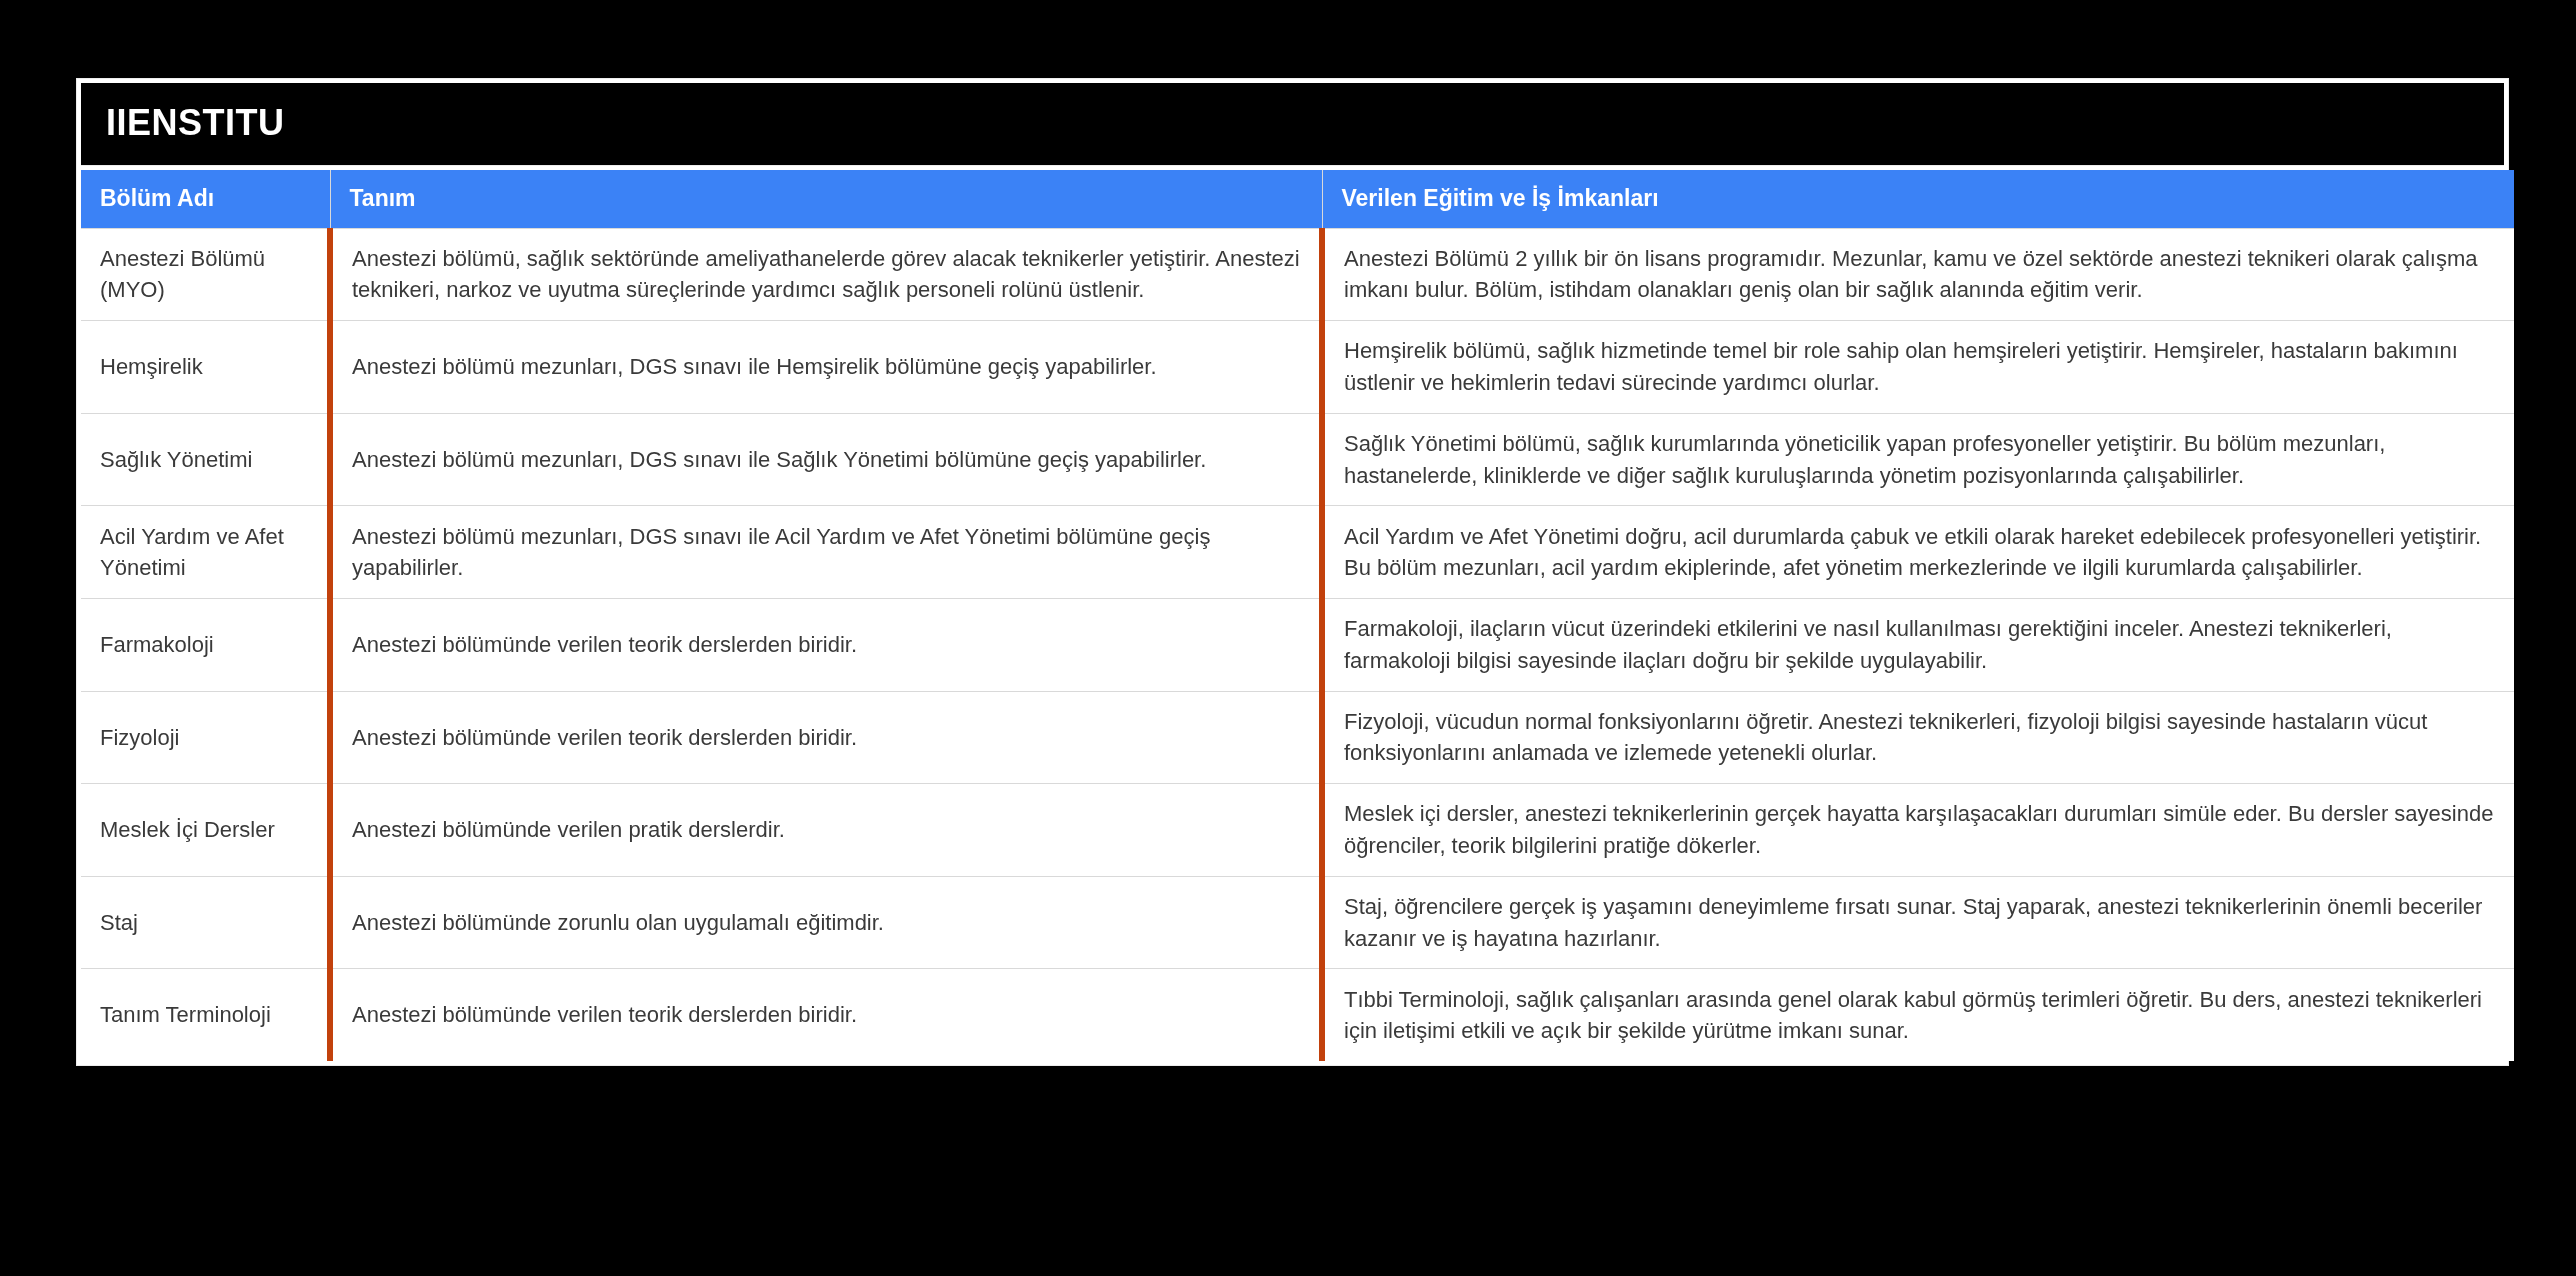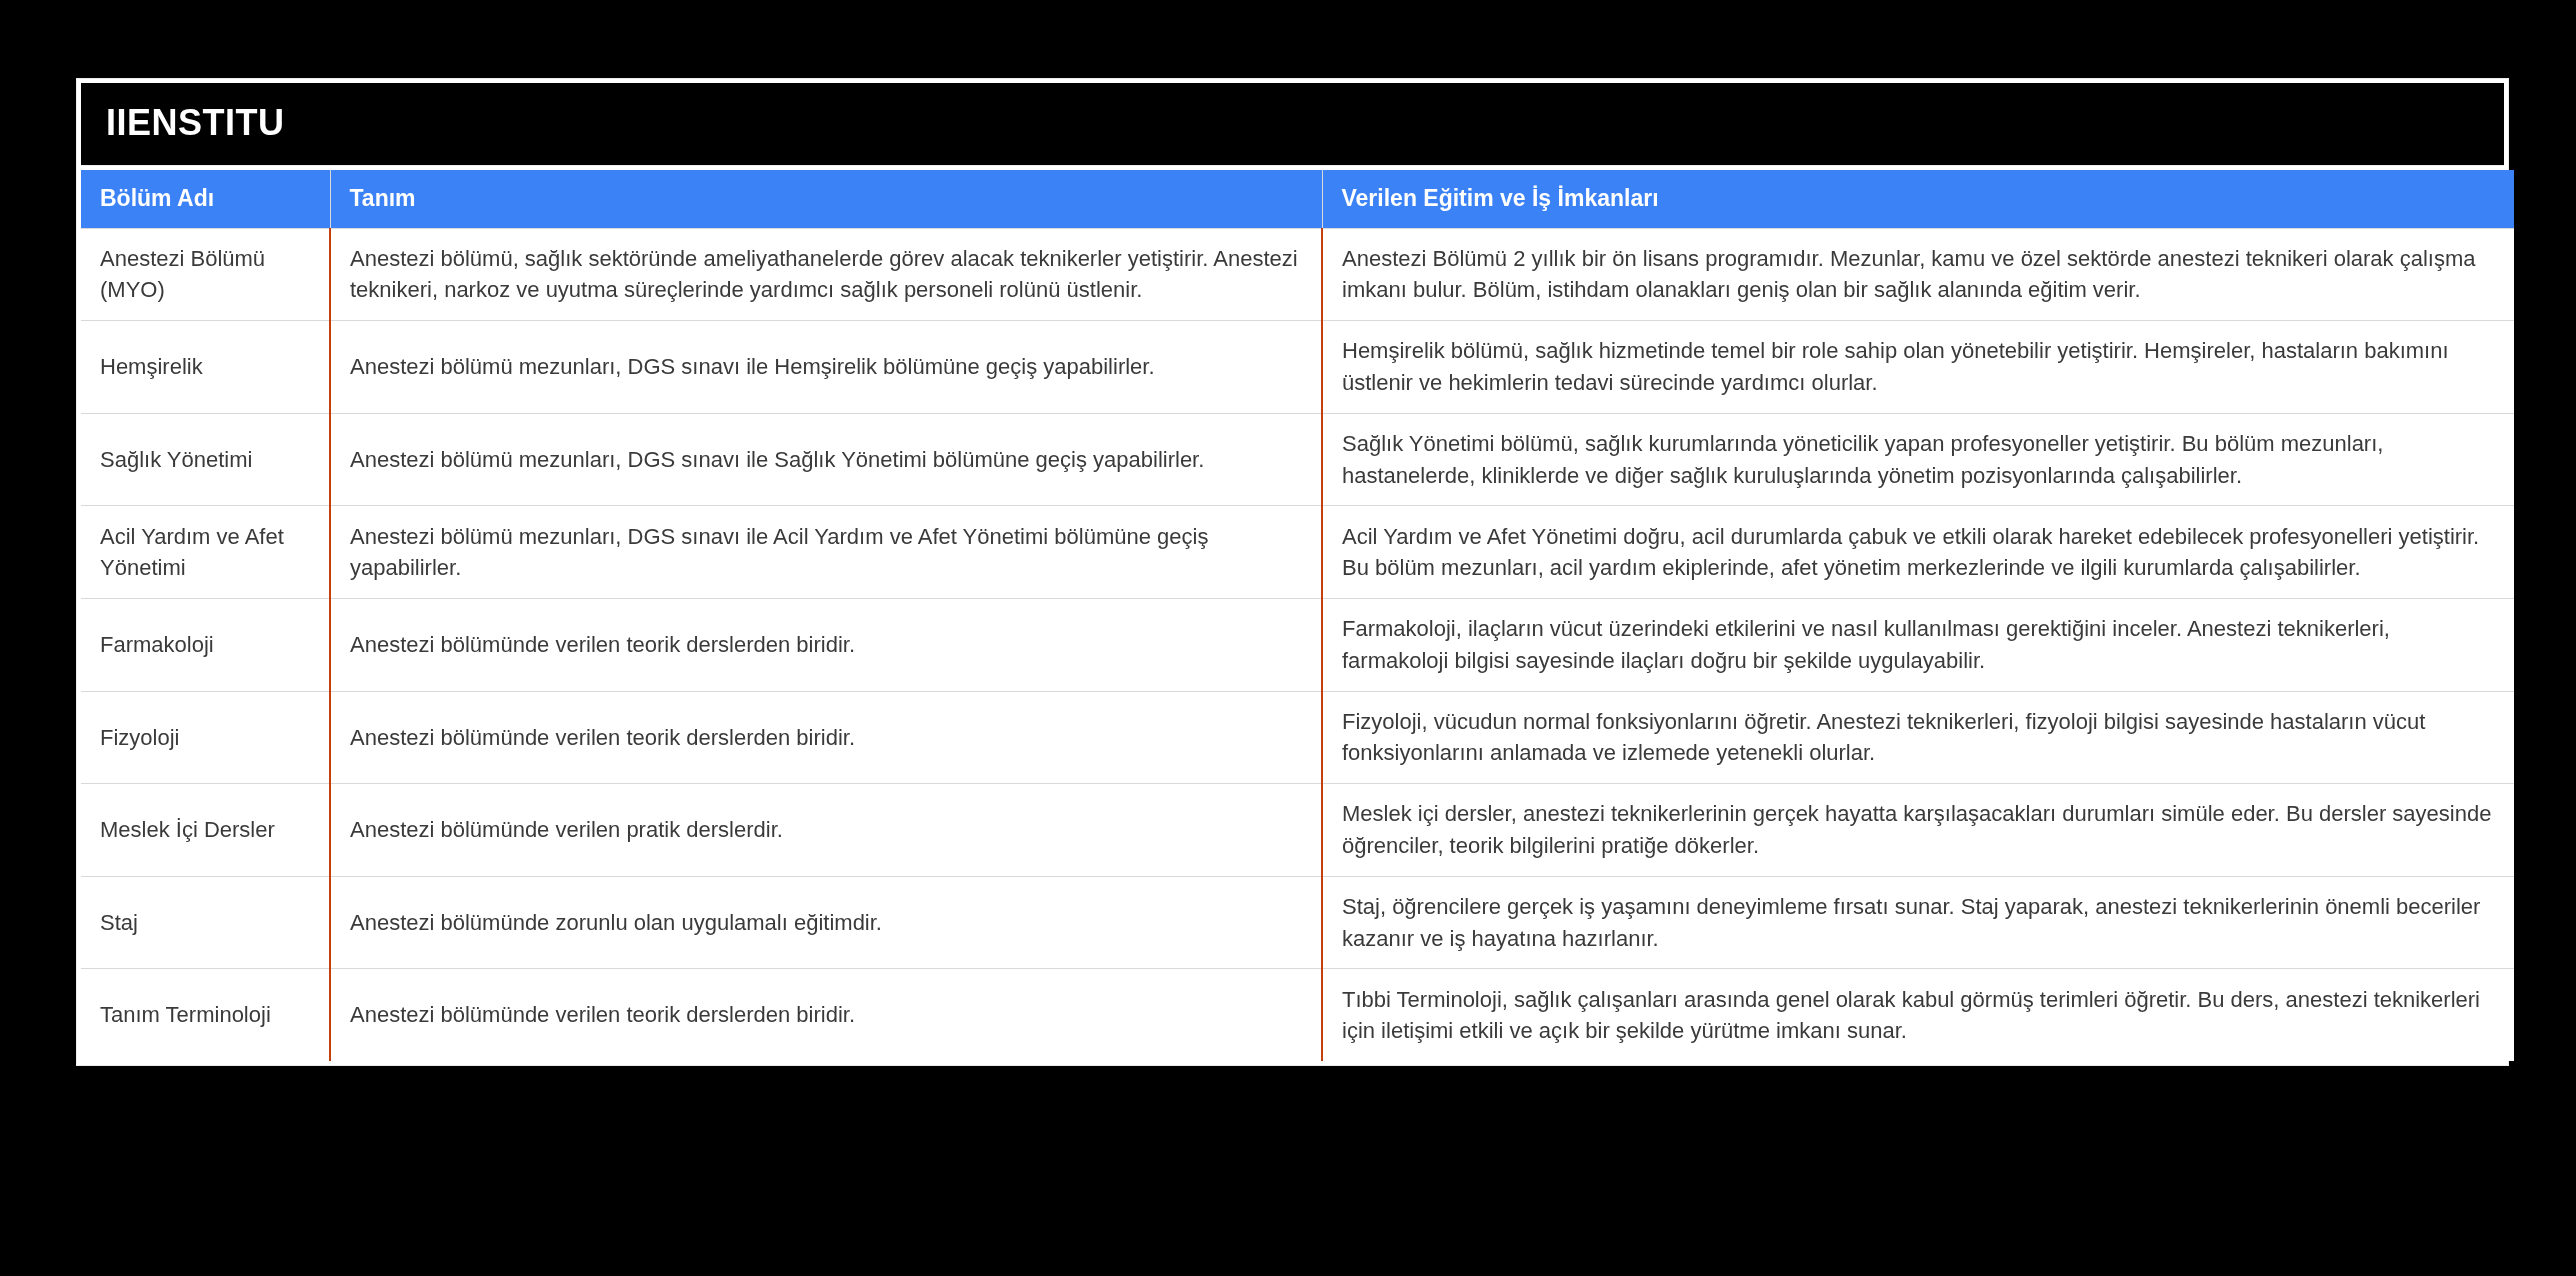--- a/index.html
+++ b/index.html
@@ -45,21 +45,21 @@
     border-bottom: 1px solid #d9d9d9;
     vertical-align: middle;
   }
   thead th:last-child { border-right: none; }
   tbody td {
     background: #ffffff;
     color: #3a3a3a;
     font-size: 22px;
     line-height: 31.5px;
     padding: 14.3px 19px;
-    border-right: 2px solid #c2410c;
+    border-right: 6px solid #c2410c;
     border-bottom: 1px solid #d9d9d9;
     vertical-align: middle;
     text-align: left;
   }
   tbody td:last-child { border-right: none; }
   tbody tr:last-child td { border-bottom: none; }
 </style>
 </head>
 <body>
 
@@ -80,21 +80,21 @@
     </thead>
     <tbody>
       <tr>
         <td>Anestezi Bölümü (MYO)</td>
         <td>Anestezi bölümü, sağlık sektöründe ameliyathanelerde görev alacak teknikerler yetiştirir. Anestezi teknikeri, narkoz ve uyutma süreçlerinde yardımcı sağlık personeli rolünü üstlenir.</td>
         <td>Anestezi Bölümü 2 yıllık bir ön lisans programıdır. Mezunlar, kamu ve özel sektörde anestezi teknikeri olarak çalışma imkanı bulur. Bölüm, istihdam olanakları geniş olan bir sağlık alanında eğitim verir.</td>
       </tr>
       <tr>
         <td>Hemşirelik</td>
         <td>Anestezi bölümü mezunları, DGS sınavı ile Hemşirelik bölümüne geçiş yapabilirler.</td>
-        <td>Hemşirelik bölümü, sağlık hizmetinde temel bir role sahip olan yönetebilir yetiştirir. Hemşireler, hastaların bakımını üstlenir ve hekimlerin tedavi sürecinde yardımcı olurlar.</td>
+        <td>Hemşirelik bölümü, sağlık hizmetinde temel bir role sahip olan hemşireleri yetiştirir. Hemşireler, hastaların bakımını üstlenir ve hekimlerin tedavi sürecinde yardımcı olurlar.</td>
       </tr>
       <tr>
         <td>Sağlık Yönetimi</td>
         <td>Anestezi bölümü mezunları, DGS sınavı ile Sağlık Yönetimi bölümüne geçiş yapabilirler.</td>
         <td>Sağlık Yönetimi bölümü, sağlık kurumlarında yöneticilik yapan profesyoneller yetiştirir. Bu bölüm mezunları, hastanelerde, kliniklerde ve diğer sağlık kuruluşlarında yönetim pozisyonlarında çalışabilirler.</td>
       </tr>
       <tr>
         <td>Acil Yardım ve Afet Yönetimi</td>
         <td>Anestezi bölümü mezunları, DGS sınavı ile Acil Yardım ve Afet Yönetimi bölümüne geçiş yapabilirler.</td>
         <td>Acil Yardım ve Afet Yönetimi doğru, acil durumlarda çabuk ve etkili olarak hareket edebilecek profesyonelleri yetiştirir. Bu bölüm mezunları, acil yardım ekiplerinde, afet yönetim merkezlerinde ve ilgili kurumlarda çalışabilirler.</td>

